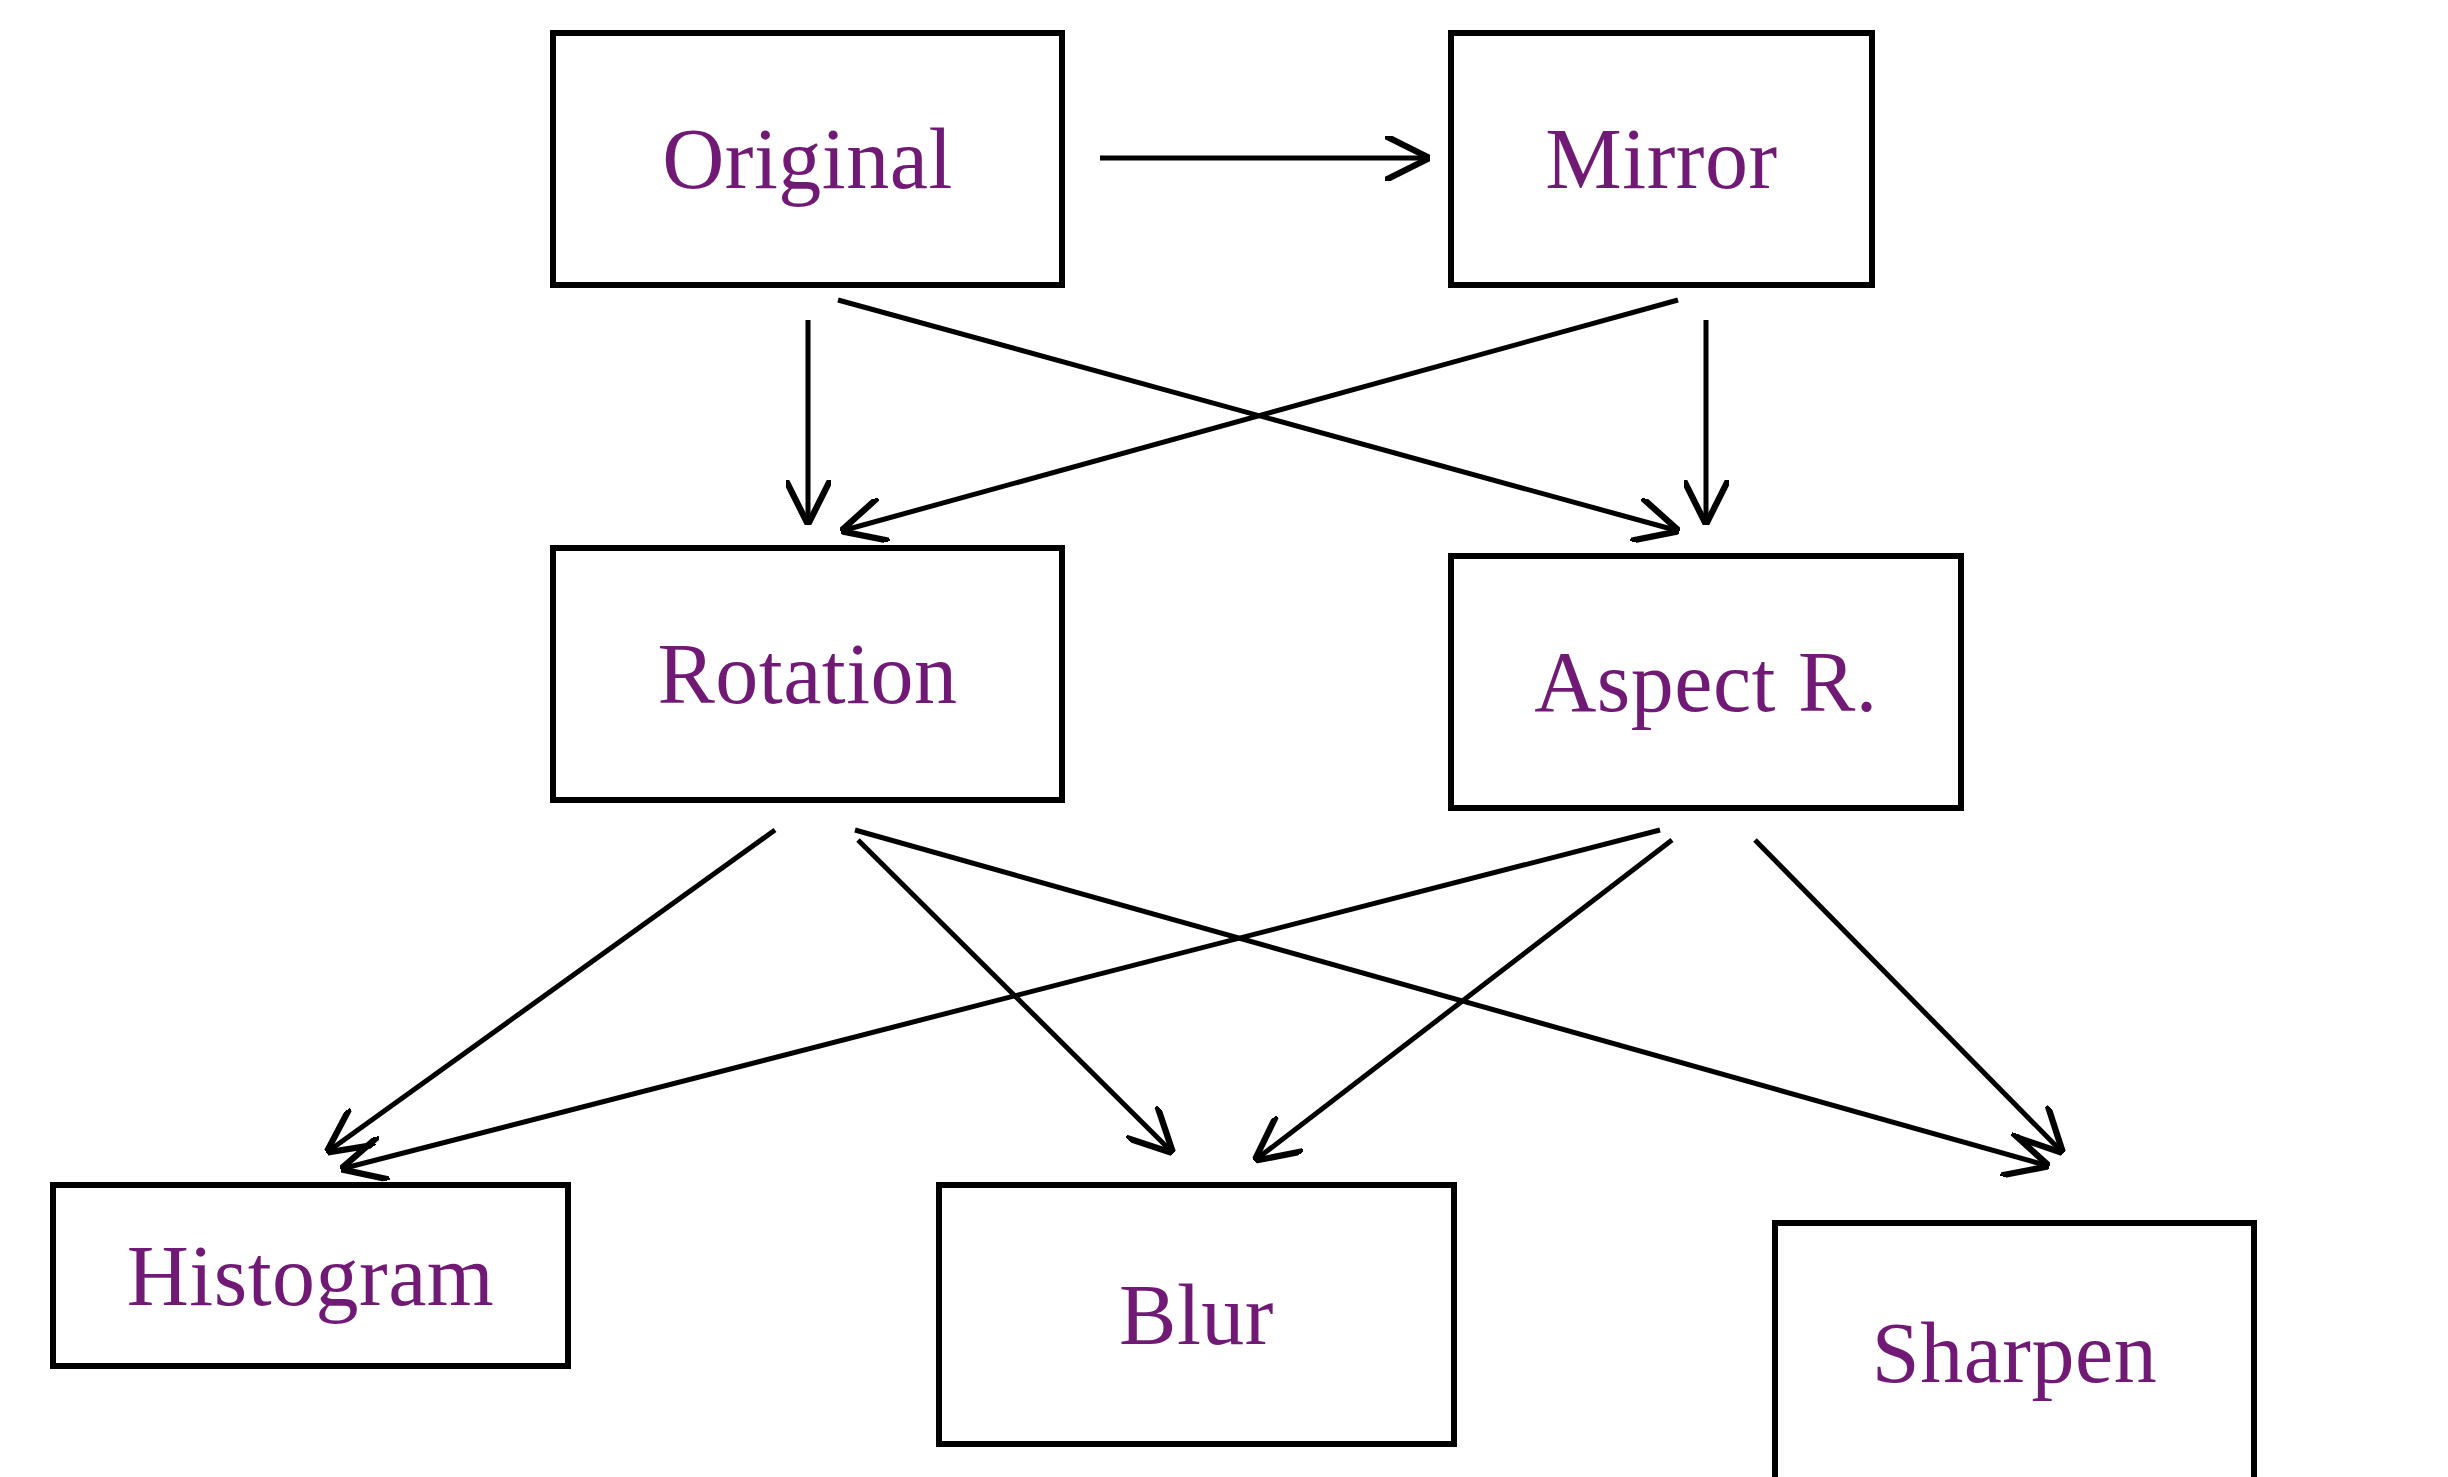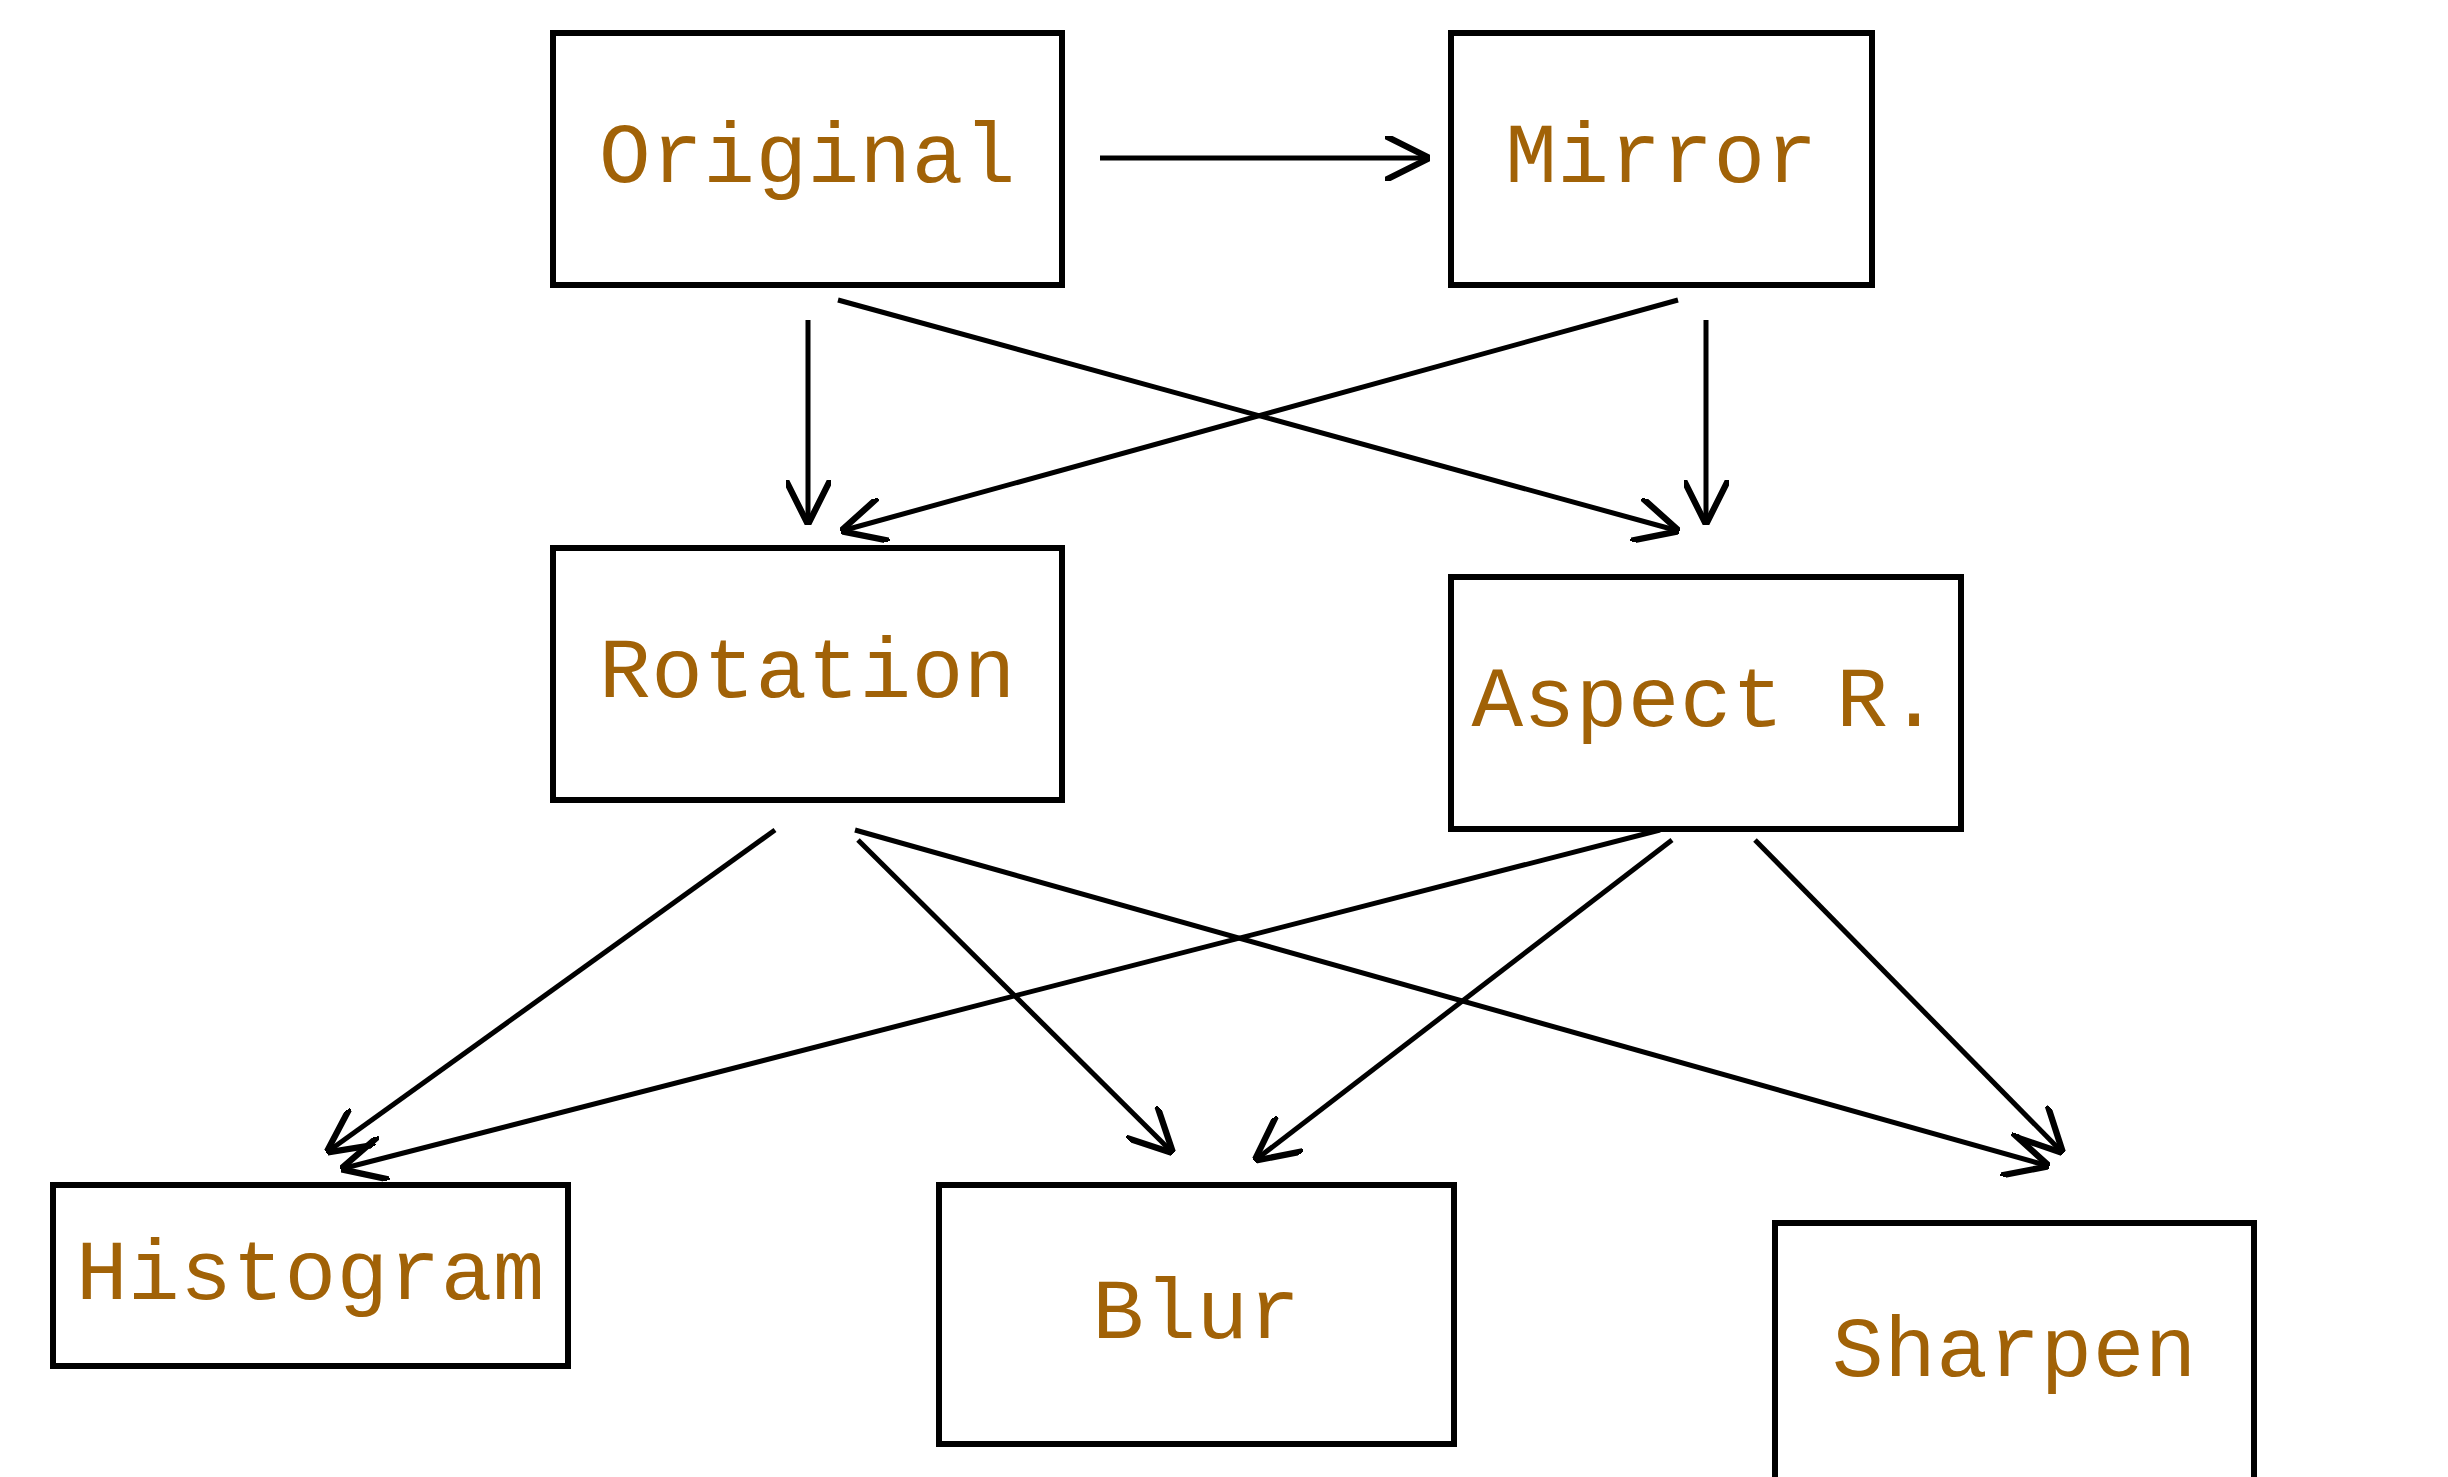--- a/index.html
+++ b/index.html
@@ -27,24 +27,24 @@
     position: absolute;
     box-sizing: border-box;
     border: 6px solid #000000;
     background: #ffffff;
     display: flex;
     align-items: center;
     justify-content: center;
     z-index: 2;
   }
   .node-label {
-    font-family: Liberation Mono, monospace;
+    font-family: Liberation Serif, serif;
     font-size: 86px;
     line-height: 1;
-    color: #a16207;
+    color: #701a75;
     white-space: nowrap;
     letter-spacing: 0.5px;
   }
 </style>
 </head>
 <body>
 
 <div id="canvas">
 
   <svg id="edges" viewBox="0 0 2448 1477" width="2448" height="1477" xmlns="http://www.w3.org/2000/svg" aria-hidden="true">
@@ -73,21 +73,21 @@
   </div>
 
   <div class="node" style="left: 1448px; top: 30px; width: 427px; height: 258px;">
     <span class="node-label">Mirror</span>
   </div>
 
   <div class="node" style="left: 550px; top: 545px; width: 515px; height: 258px; justify-content: center;">
     <span class="node-label">Rotation</span>
   </div>
 
-  <div class="node" style="left: 1448px; top: 574px; width: 516px; height: 258px;">
+  <div class="node" style="left: 1448px; top: 553px; width: 516px; height: 258px;">
     <span class="node-label">Aspect R.</span>
   </div>
 
   <div class="node" style="left: 50px; top: 1182px; width: 521px; height: 187px;">
     <span class="node-label">Histogram</span>
   </div>
 
   <div class="node" style="left: 936px; top: 1182px; width: 521px; height: 265px;">
     <span class="node-label">Blur</span>
   </div>

